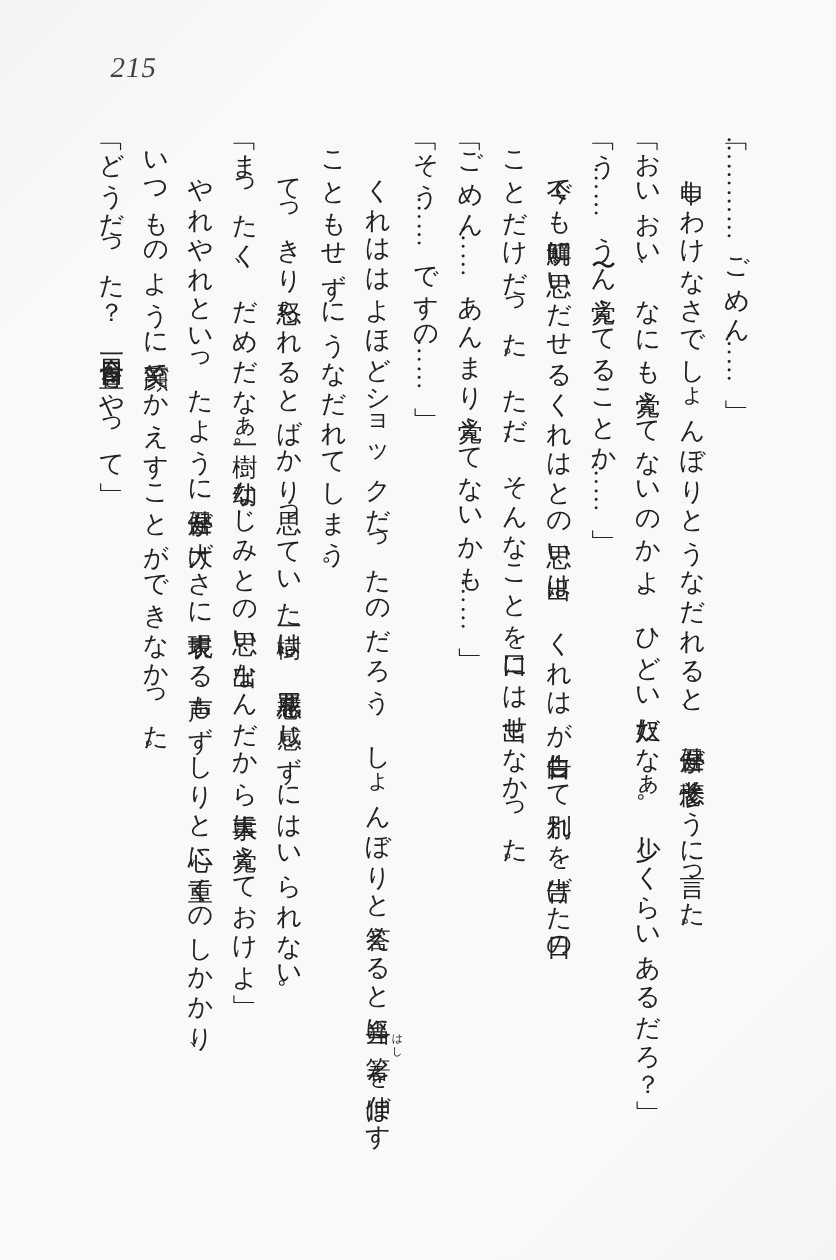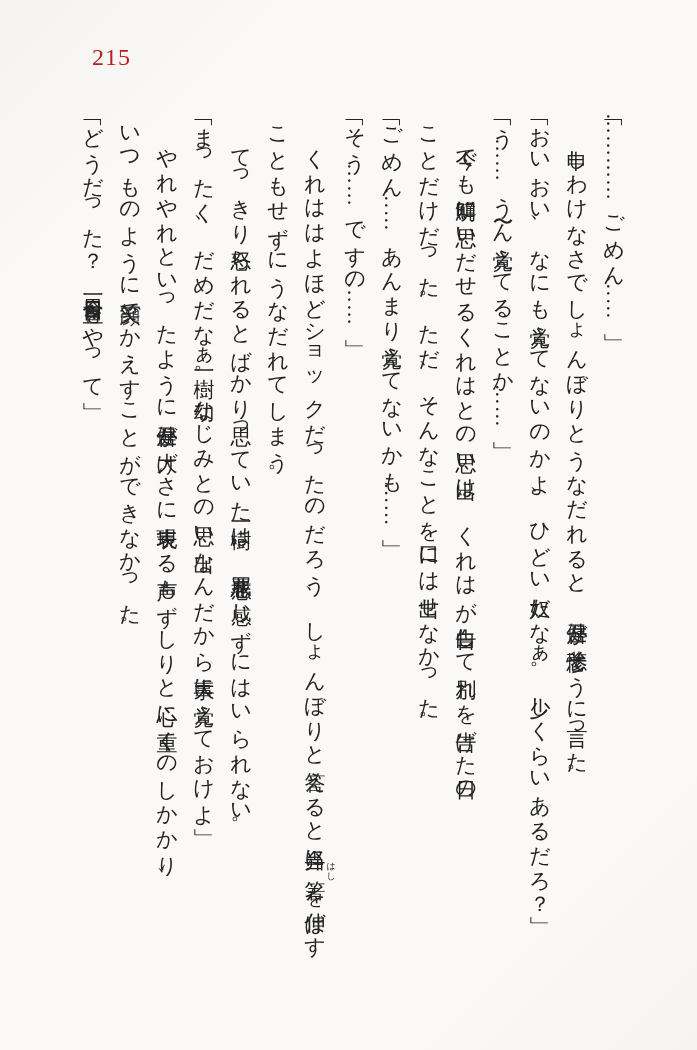--- a/index.html
+++ b/index.html
@@ -18,21 +18,22 @@
     position: absolute;
     inset: 0;
     background: linear-gradient(135deg, rgba(0,0,0,0.025) 0%, rgba(0,0,0,0) 18%, rgba(0,0,0,0) 82%, rgba(0,0,0,0.02) 100%);
     pointer-events: none;
   }
   .page-number {
     position: absolute;
     left: 92px;
     top: 44px;
     font-size: 24px;
-    color: #b91c1c;
+    font-style: italic;
+    color: #404040;
     letter-spacing: 1px;
     text-align: right;
   }
   .text-block {
     position: absolute;
     top: 112px;
     left: 77px;
     width: 555px;
     height: 862px;
     writing-mode: vertical-rl;

